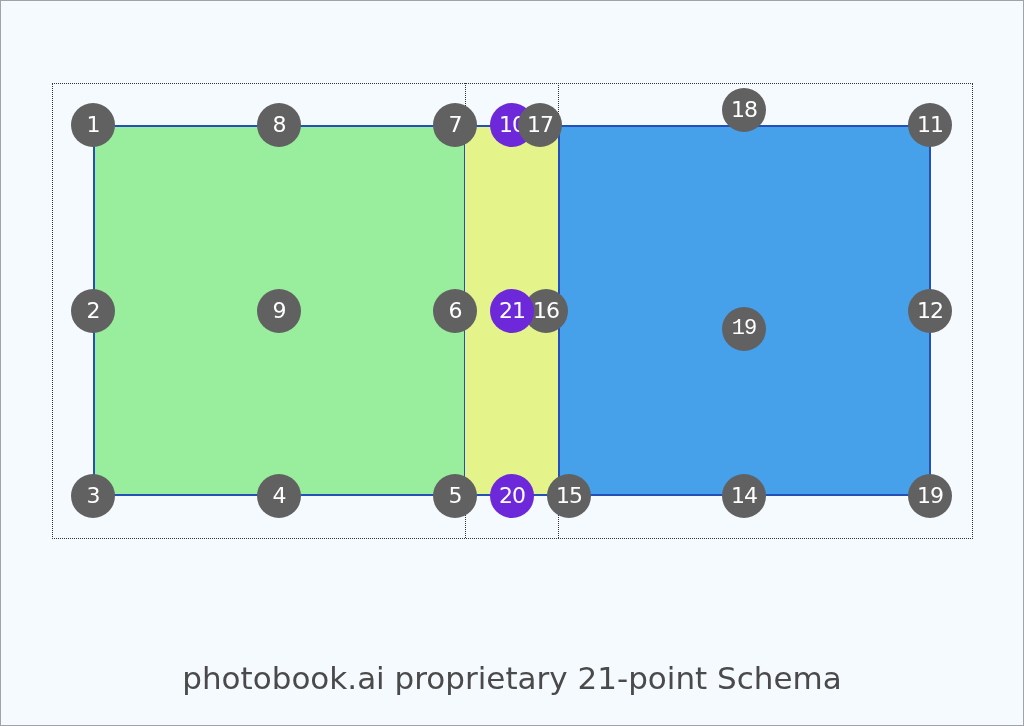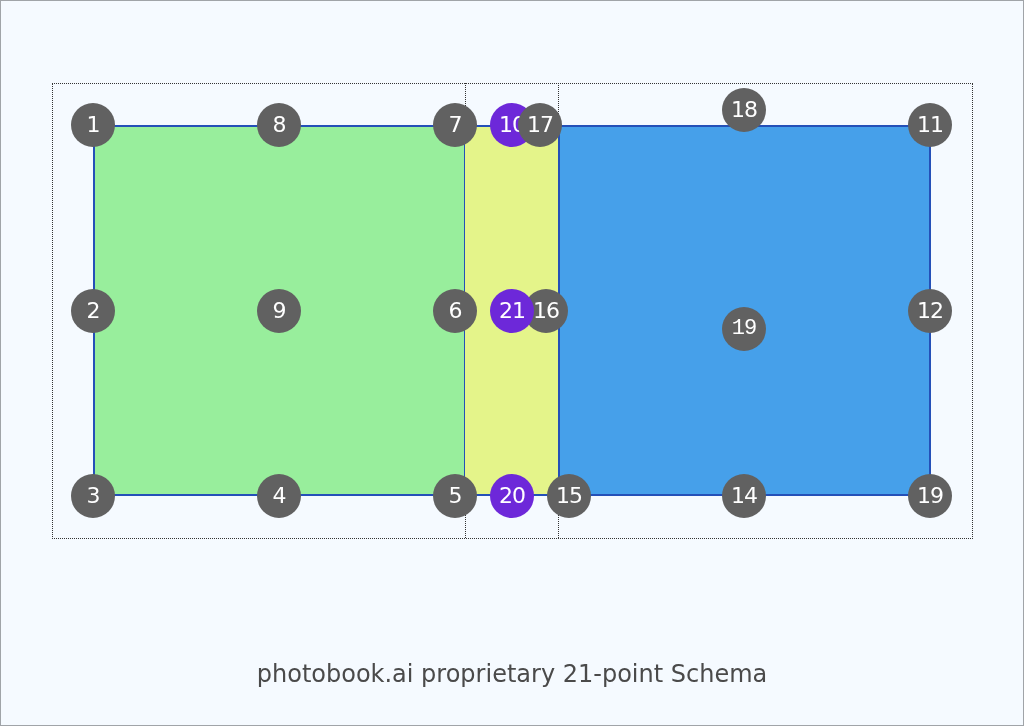--- a/index.html
+++ b/index.html
@@ -33,21 +33,21 @@
       position:absolute; width:44px; height:44px; border-radius:50%;
       background:#616161; color:#fff;
       font-family: "DejaVu Sans", sans-serif;
       font-size:22px; line-height:44px; text-align:center;
       margin-left:-22px; margin-top:-22px;
       letter-spacing:-1px;
     }
     .pt.dark { background:#6d28d9; }
     .caption {
       position:absolute; left:0; width:1024px; top:660px;
-      text-align:center; font-size:24px; color:#4a4a4a;
+      text-align:center; font-size:31px; color:#4a4a4a;
       font-family: "DejaVu Sans", sans-serif;
     }
   </style>
 </head>
 <body>
 
 <div class="frame"></div>
 
 <div class="dotted-box"></div>
 <div class="dotted-v" style="left:465px;"></div>

